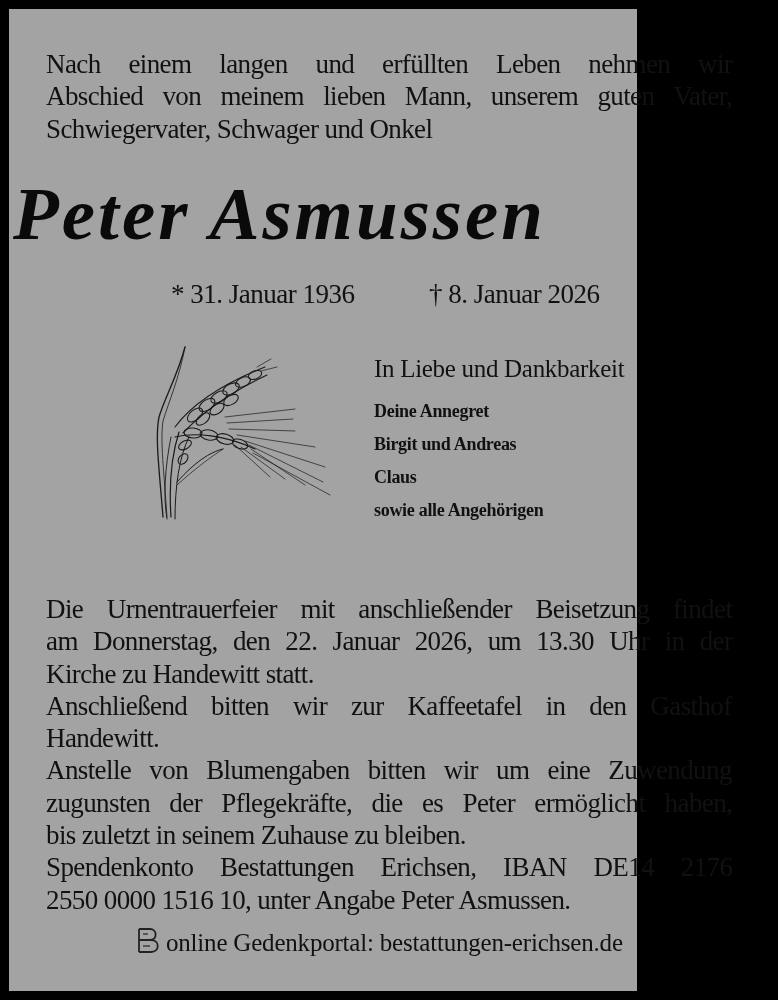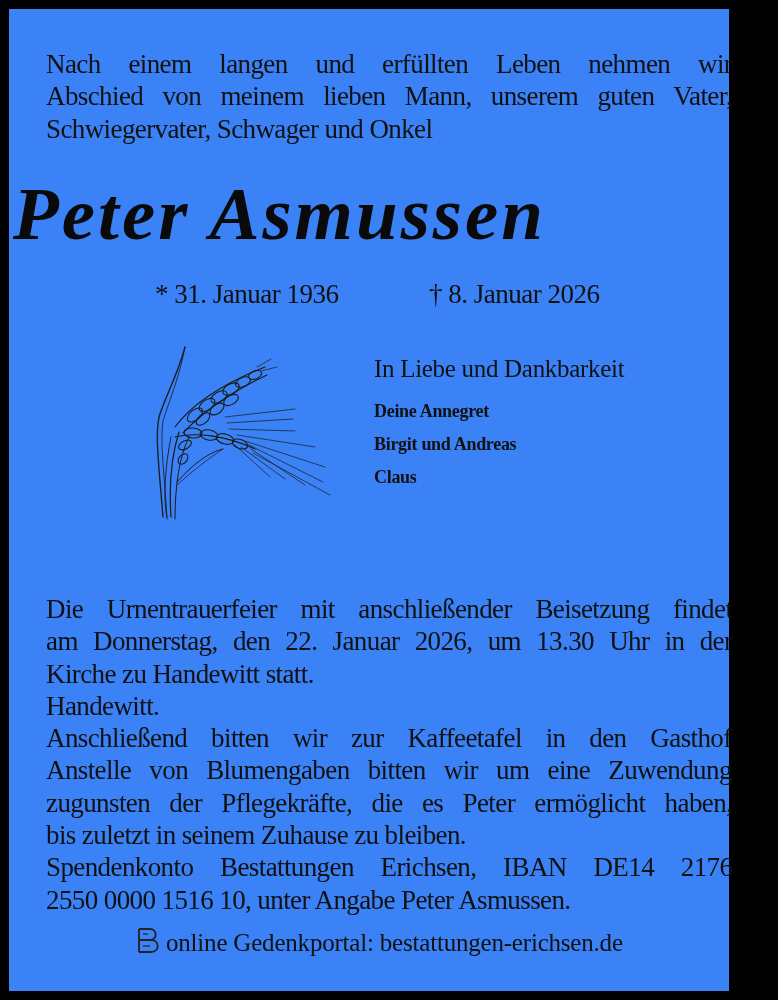--- a/index.html
+++ b/index.html
@@ -5,42 +5,42 @@
     html, body { margin: 0; padding: 0; }
     body {
       width: 778px; height: 1000px; overflow: hidden;
       background: #000000;
       font-family: "Liberation Serif", "DejaVu Serif", serif;
       color: #111111;
       position: relative;
     }
     .card {
       position: absolute; left: 9px; top: 9px;
-      width: 720px; height: 982px;
-      background: #3b82f6;
+      width: 628px; height: 982px;
+      background: #a3a3a3;
     }
     .intro {
       position: absolute; left: 37px; top: 39px; width: 686px;
       font-size: 27px; line-height: 32.3px;
       letter-spacing: -0.6px;
     }
     .intro .line { display: block; text-align: justify; text-align-last: justify; white-space: nowrap; }
     .intro .line.last { text-align-last: left; }
     .name {
       position: absolute; left: 4px; width: 760px; top: 160px;
       text-align: left;
       font-size: 75px; font-weight: bold; font-style: italic;
       letter-spacing: 3px; line-height: 90px;
       color: #0a0a0a;
     }
     .dates {
       position: absolute; top: 269px; left: 0; width: 760px;
       font-size: 27px; line-height: 32px; letter-spacing: -0.5px;
     }
-    .dates .born { position: absolute; left: 146px; }
+    .dates .born { position: absolute; left: 162px; }
     .dates .died { position: absolute; left: 420px; }
     .wheat { position: absolute; left: 136px; top: 328px; width: 190px; height: 190px; }
     .sig {
       position: absolute; left: 365px; top: 343px;
       font-size: 25px; letter-spacing: -0.3px;
     }
     .sig .thanks { display: block; line-height: 33px; margin-bottom: 10px; }
     .sig .names { display: block; }
     .sig .names span { display: block; font-weight: bold; line-height: 33px; font-size: 18px; }
     .place {
@@ -130,30 +130,31 @@
       <path d="M90 108 L125 140"></path>
     </g>
   </svg>
 
   <div class="sig">
     <span class="thanks">In Liebe und Dankbarkeit</span>
     <div class="names">
       <span>Deine Annegret</span>
       <span>Birgit und Andreas</span>
       <span>Claus</span>
+      <span>sowie alle Angehörigen</span>
     </div>
   </div>
 
 
   <div class="body-text">
     <span class="line" style="display: block; word-spacing: 17.4px; text-align-last: left;">Die Urnentrauerfeier mit anschließender Beisetzung findet</span>
     <span class="line" style="display: block; word-spacing: 9.1px; text-align-last: left;">am Donnerstag, den 22. Januar 2026, um 13.30 Uhr in der</span>
     <span class="line last">Kirche zu Handewitt statt.</span>
+    <span class="line" style="display: block; word-spacing: 17.7143px; text-align-last: left;">Anschließend bitten wir zur Kaffeetafel in den Gasthof</span>
     <span class="line last">Handewitt.</span>
-    <span class="line" style="display: block; word-spacing: 17.7143px; text-align-last: left;">Anschließend bitten wir zur Kaffeetafel in den Gasthof</span>
     <span class="line" style="display: block; word-spacing: 12px; text-align-last: left;">Anstelle von Blumengaben bitten wir um eine Zuwendung</span>
     <span class="line" style="display: block; word-spacing: 13.1429px; text-align-last: left;">zugunsten der Pflegekräfte, die es Peter ermöglicht haben,</span>
     <span class="line last">bis zuletzt in seinem Zuhause zu bleiben.</span>
     <span class="line" style="display: block; word-spacing: 20.6px; text-align-last: left;">Spendenkonto Bestattungen Erichsen, IBAN DE14 2176</span>
     <span class="line last">2550 0000 1516 10, unter Angabe Peter Asmussen.</span>
   </div>
 
   <div class="footer">
     <svg class="logo" viewBox="0 0 26 27" fill="none" stroke="#222" stroke-width="1.8">
       <path d="M3 2 L3 25"></path>

